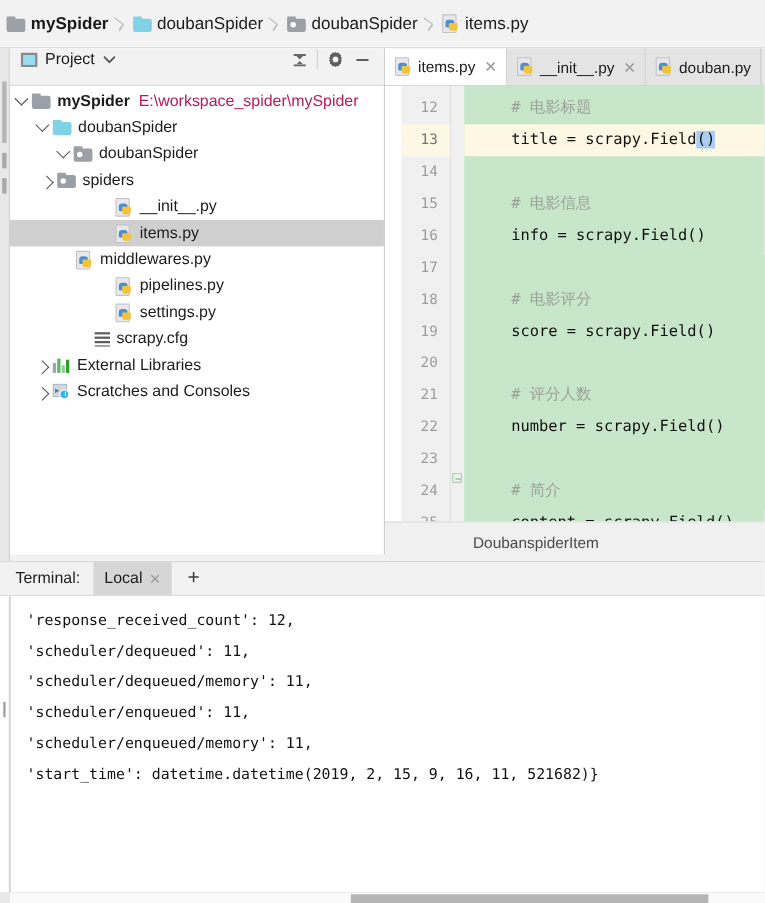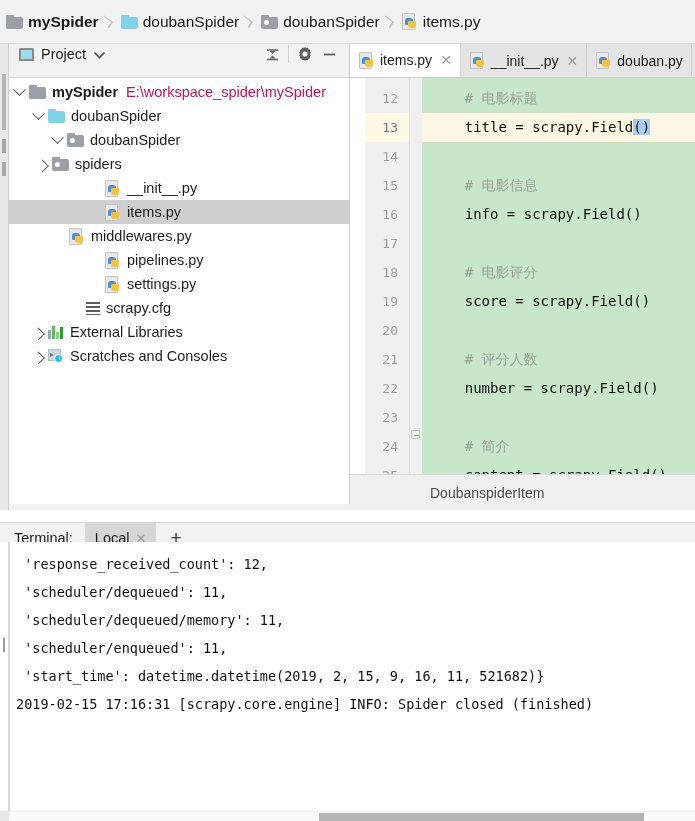--- a/index.html
+++ b/index.html
@@ -146,21 +146,21 @@
 
   .breadcrumb-bottom {
     position:absolute; left:0; top:430px; width:345px; height:36px;
     background:#f0f0f0; border-top:1px solid #dcdcdc;
     display:flex; align-items:center; padding-left:80px;
     font-size:14px; color:#4a4a4a;
   }
 
   
   .terminal { position:absolute; left:0; top:510px; width:695px; height:311px; background:#fff; }
-  .term-head { height:32px; background:#f2f2f2; border-bottom:1px solid #d9d9d9; border-top:1px solid #d9d9d9; display:flex; align-items:stretch;margin-top:12px; }
+  .term-head { height:32px; background:#f2f2f2; border-bottom:1px solid #d9d9d9; border-top:1px solid #d9d9d9; display:flex; align-items:stretch; }
   .term-title { display:flex; align-items:center; padding:0 12px 0 14px; font-size:14.5px; color:#1c1c1c; }
   .term-tab { display:flex; align-items:center; padding:0 10px; font-size:14.5px; color:#1c1c1c; background:#d6d6d6; gap:6px; cursor:pointer; }
   .term-tab .x { color:#9a9a9a; font-size:13px; }
   .term-plus { display:flex; align-items:center; padding:0 14px; font-size:19px; color:#3a3a3a; cursor:pointer; }
 
   .term-body {
     position:absolute; left:0; top:32px; width:695px; height:279px; background:#fff;
     font-family:"DejaVu Sans Mono", monospace; font-size:13.5px; color:#111;
     padding:8px 0 0 16px; overflow:hidden;
   }
@@ -466,22 +466,22 @@
       <span class="term-plus">+</span>
     </div>
 
     <div class="term-body">
       <span class="term-edge"></span>
       <span class="term-edge2"></span>
     <div class="tl"> 'response_received_count': 12,</div>
         <div class="tl"> 'scheduler/dequeued': 11,</div>
         <div class="tl"> 'scheduler/dequeued/memory': 11,</div>
         <div class="tl"> 'scheduler/enqueued': 11,</div>
+        <div class="tl"> 'scheduler/enqueued/memory': 11,</div>
         <div class="tl"> 'start_time': datetime.datetime(2019, 2, 15, 9, 16, 11, 521682)}</div>
-        <div class="tl">2019-02-15 17:16:31 [scrapy.core.engine] INFO: Spider closed (finished)</div>
       </div>
 
     <div class="hscroll">
       <span class="thumb"></span>
     </div>
     <div class="bottom-left-nub"></div>
   </div>
 
 </div>
 

